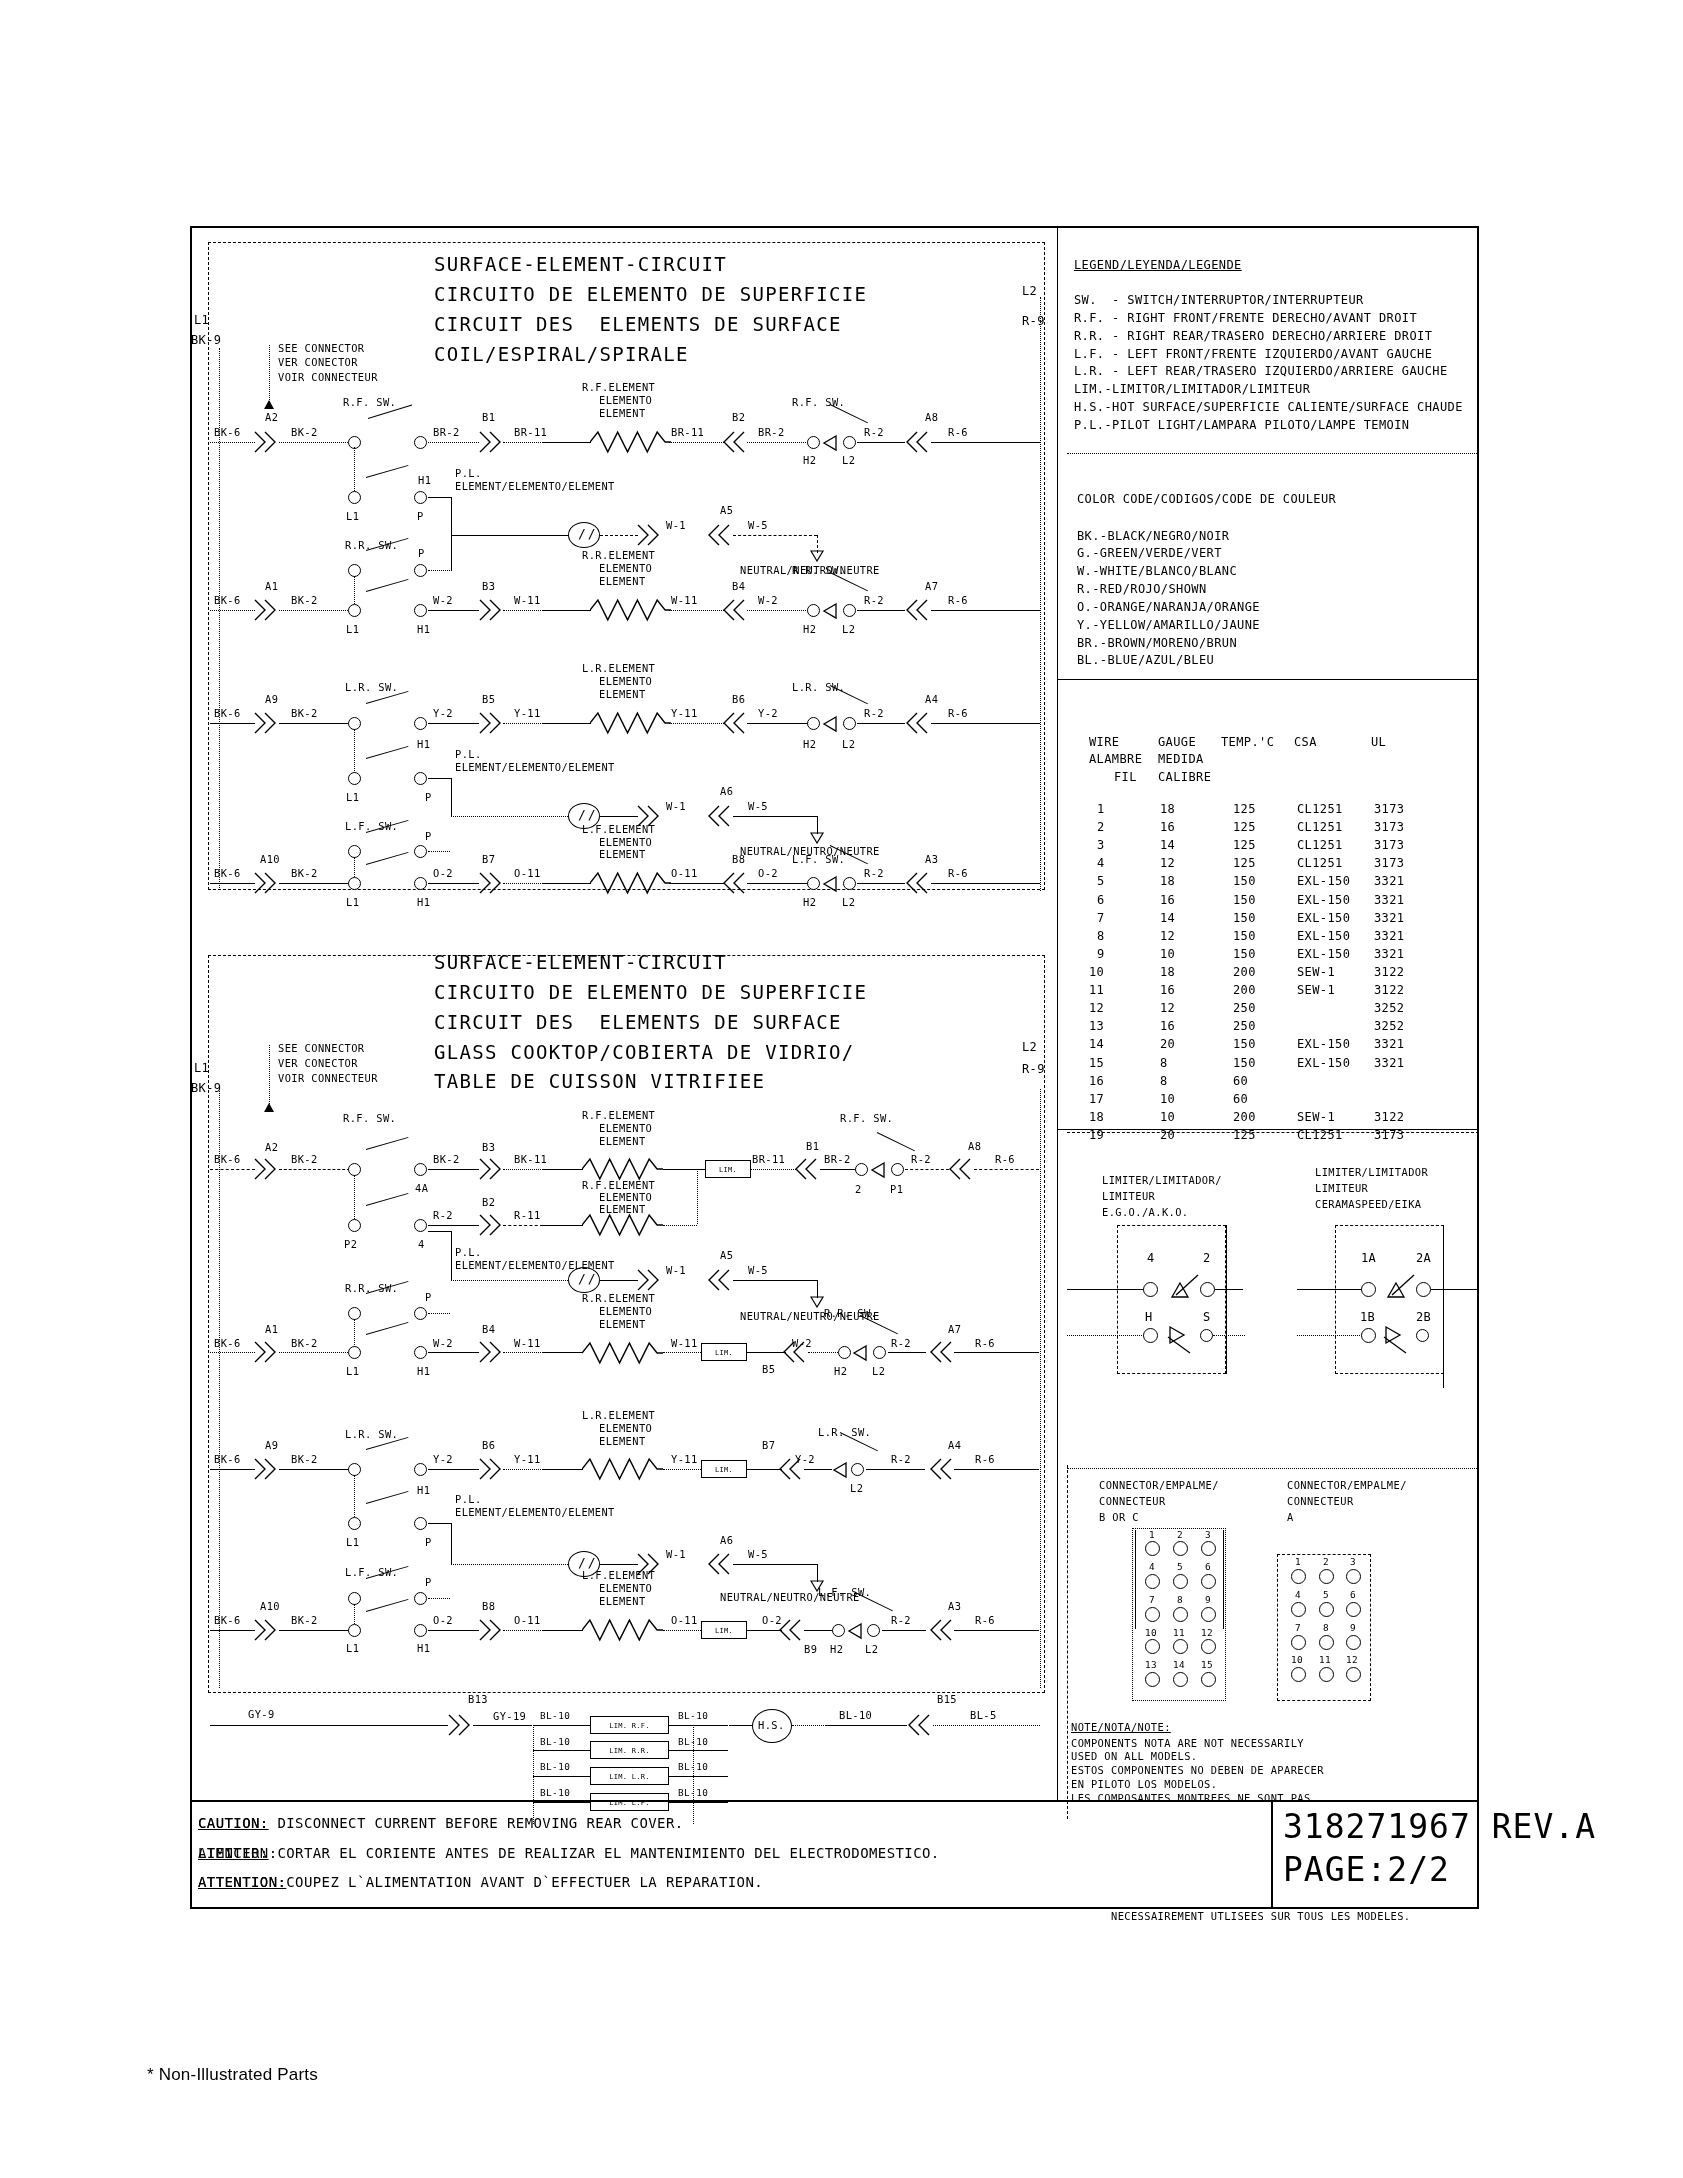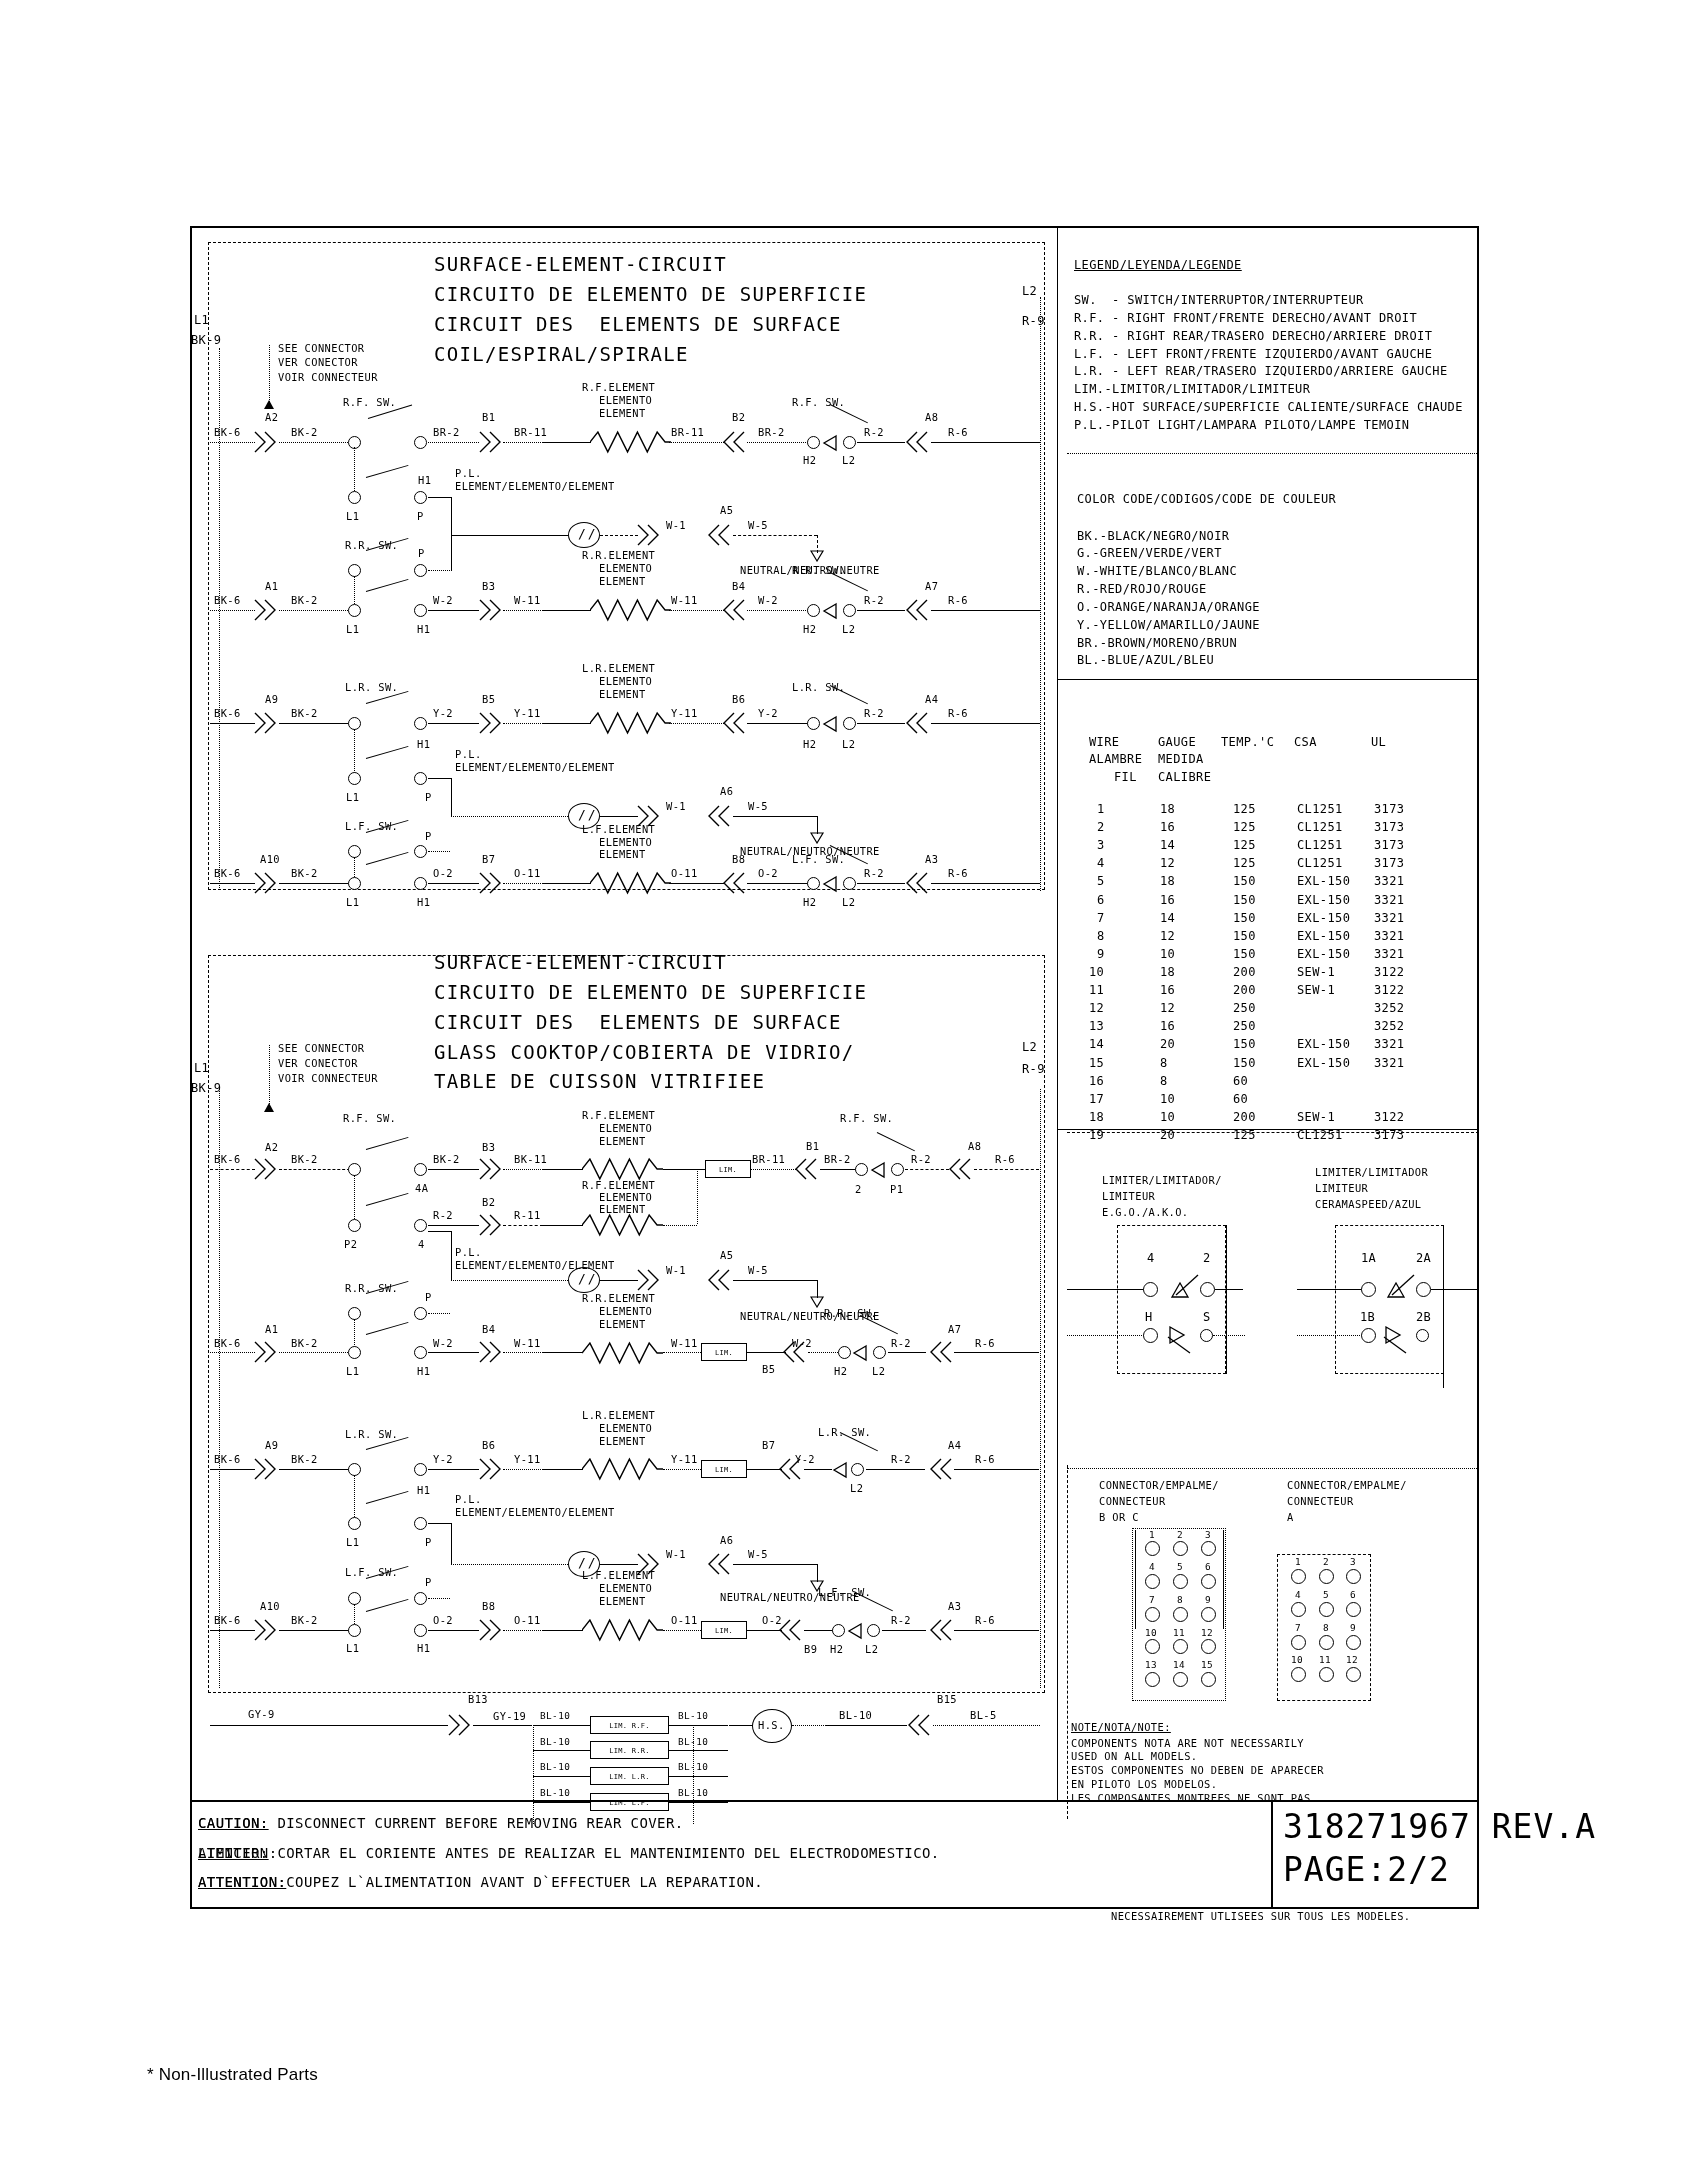--- a/index.html
+++ b/index.html
@@ -794,21 +794,21 @@
   <div class="t s12" style="left:1074px;top:364px;">L.R. - LEFT REAR/TRASERO IZQUIERDO/ARRIERE GAUCHE</div>
   <div class="t s12" style="left:1074px;top:382px;">LIM.-LIMITOR/LIMITADOR/LIMITEUR</div>
   <div class="t s12" style="left:1074px;top:400px;">H.S.-HOT SURFACE/SUPERFICIE CALIENTE/SURFACE CHAUDE</div>
   <div class="t s12" style="left:1074px;top:418px;">P.L.-PILOT LIGHT/LAMPARA PILOTO/LAMPE TEMOIN</div>
   <div class="hdot" style="left:1067px;top:453px;width:412px;"></div>
 
   <div class="t s12" style="left:1077px;top:492px;">COLOR CODE/CODIGOS/CODE DE COULEUR</div>
   <div class="t s12" style="left:1077px;top:529px;">BK.-BLACK/NEGRO/NOIR</div>
   <div class="t s12" style="left:1077px;top:546px;">G.-GREEN/VERDE/VERT</div>
   <div class="t s12" style="left:1077px;top:564px;">W.-WHITE/BLANCO/BLANC</div>
-  <div class="t s12" style="left:1077px;top:582px;">R.-RED/ROJO/ROUGE</div>
+  <div class="t s12" style="left:1077px;top:582px;">R.-RED/ROJO/SHOWN</div>
   <div class="t s12" style="left:1077px;top:600px;">O.-ORANGE/NARANJA/ORANGE</div>
   <div class="t s12" style="left:1077px;top:618px;">Y.-YELLOW/AMARILLO/JAUNE</div>
   <div class="t s12" style="left:1077px;top:636px;">BR.-BROWN/MORENO/BRUN</div>
   <div class="t s12" style="left:1077px;top:653px;">BL.-BLUE/AZUL/BLEU</div>
   <div class="hl" style="left:1057px;top:679px;width:422px;"></div>
 
   <div class="t s12" style="left:1089px;top:735px;">WIRE</div>
   <div class="t s12" style="left:1158px;top:735px;">GAUGE</div>
   <div class="t s12" style="left:1221px;top:735px;">TEMP.'C</div>
   <div class="t s12" style="left:1294px;top:735px;">CSA</div>
@@ -934,21 +934,21 @@
   <div class="nd lg" style="left:1143px;top:1328px;"></div>
   <svg class="sv" style="left:1166px;top:1323px;" width="34" height="32" viewBox="0 0 34 32">
     <path d="M4,4 L18,12 L4,20 Z" stroke="#000" fill="none" stroke-width="1.3"></path>
     <path d="M2,14 L24,30" stroke="#000" stroke-width="1.3"></path>
     </svg>
   <div class="nd" style="left:1200px;top:1329px;"></div>
   <div class="hdot" style="left:1213px;top:1335px;width:32px;"></div>
 
   <div class="t s10" style="left:1315px;top:1166px;">LIMITER/LIMITADOR</div>
   <div class="t s10" style="left:1315px;top:1182px;">LIMITEUR</div>
-  <div class="t s10" style="left:1315px;top:1198px;">CERAMASPEED/AZUL</div>
+  <div class="t s10" style="left:1315px;top:1198px;">CERAMASPEED/EIKA</div>
   <div class="dashbox" style="left:1335px;top:1225px;width:109px;height:149px;"></div>
   <div class="vl" style="left:1443px;top:1225px;height:149px;"></div>
   <div class="t s12" style="left:1361px;top:1251px;">1A</div>
   <div class="t s12" style="left:1416px;top:1251px;">2A</div>
   <div class="hl" style="left:1297px;top:1289px;width:65px;"></div>
   <div class="nd lg" style="left:1361px;top:1282px;"></div>
   <svg class="sv" style="left:1384px;top:1273px;" width="34" height="30" viewBox="0 0 34 30">
     <path d="M4,24 L12,10 L20,24 Z" stroke="#000" fill="none" stroke-width="1.3"></path>
     <path d="M8,22 L30,2" stroke="#000" stroke-width="1.3"></path>
     </svg>

